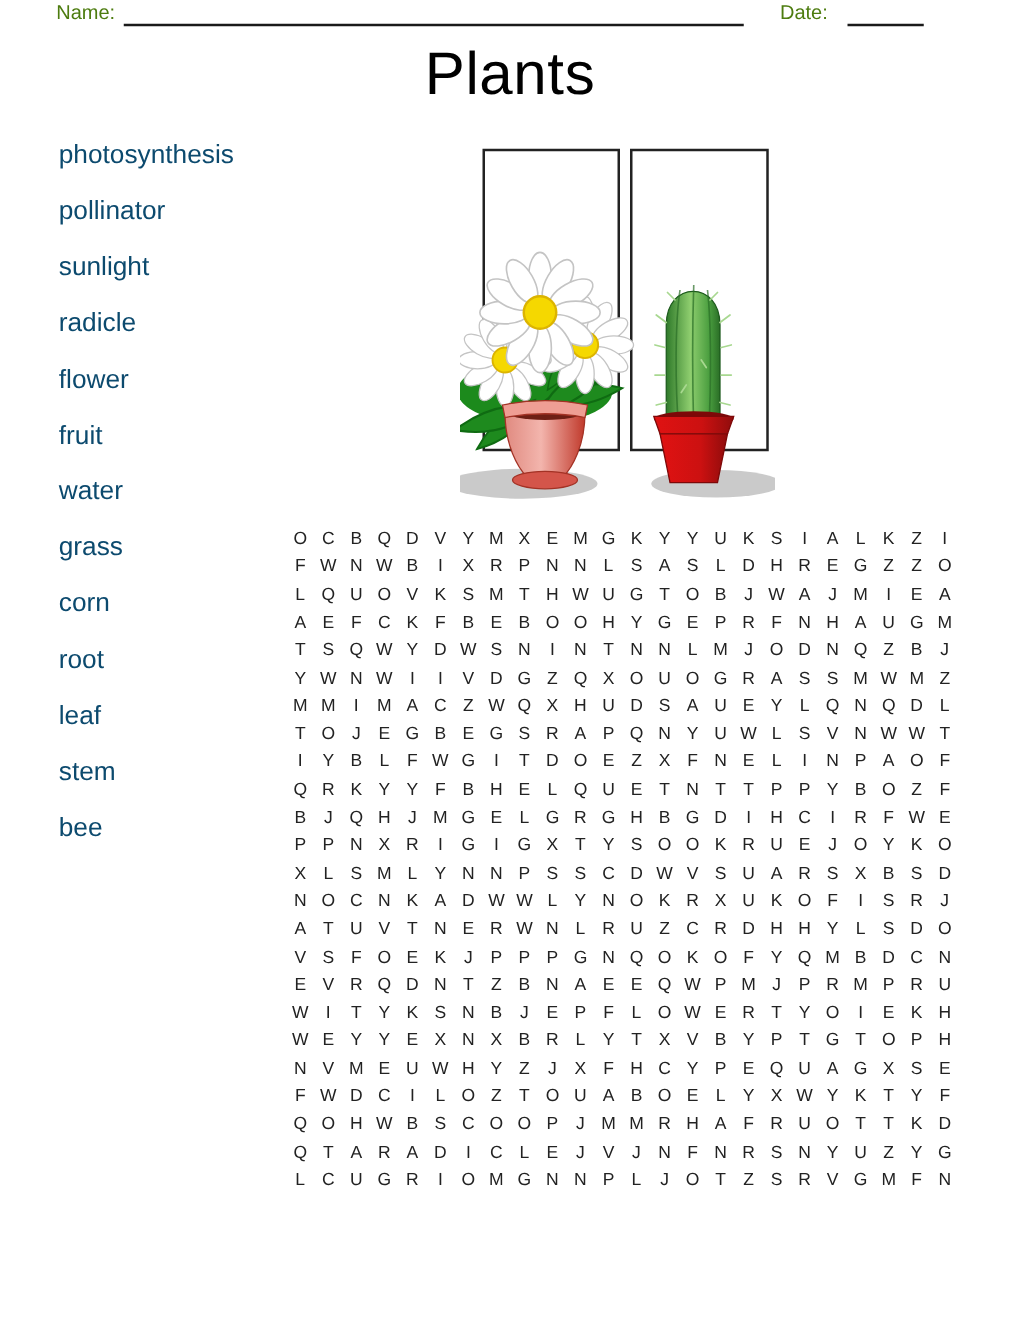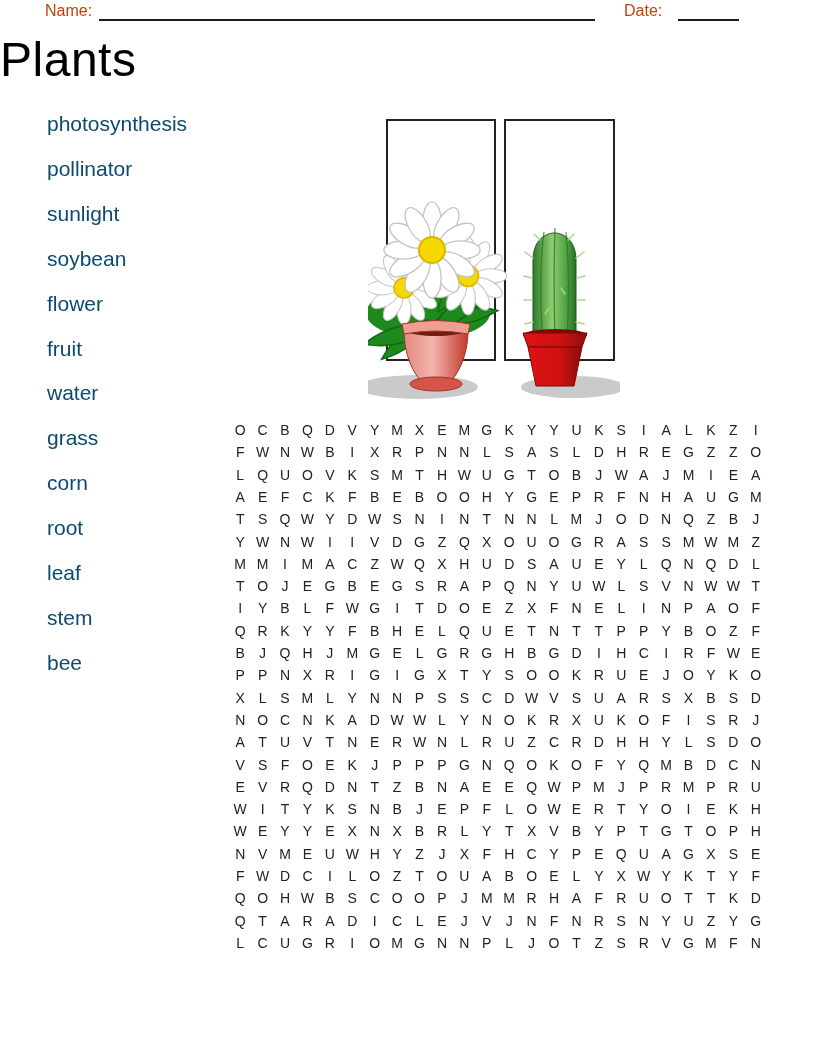--- a/index.html
+++ b/index.html
@@ -6,32 +6,33 @@
   .page {
     position: relative;
     width: 816px;
     height: 1056px;
     background: #ffffff;
     font-family: "Liberation Sans", sans-serif;
     color: #1a1a1a;
     overflow: hidden;
   }
   
-  .hdr-label { position: absolute; top: 2px; font-size: 16px; color: #c2410c; text-align: right; }
+  .hdr-label { position: absolute; top: 2px; font-size: 16px; color: #4d7c0f; text-align: right; }
   .name-label { left: 45px; }
   .date-label { left: 624px; }
   .blank-line { position: absolute; top: 0; height: 19px; border-bottom: 2px solid #1a1a1a; }
   .name-line { left: 99px; width: 496px; }
   .date-line { left: 678px; width: 61px; }
   
   .title {
     position: absolute;
     left: 0; right: 0;
     top: 32px;
     margin: 0;
+    text-align: center;
     font-size: 48px;
     font-weight: 500;
     color: #000;
     letter-spacing: 0.5px;
   }
   
   .word-list {
     position: absolute;
     left: 47px;
     top: 102px;
@@ -72,21 +73,21 @@
   <div class="blank-line name-line"></div>
   <span class="hdr-label date-label">Date:</span>
   <div class="blank-line date-line"></div>
 
   <h1 class="title">Plants</h1>
 
   <ul class="word-list">
       <li>photosynthesis</li>
       <li>pollinator</li>
       <li>sunlight</li>
-      <li>soybean</li>
+      <li>radicle</li>
       <li>flower</li>
       <li>fruit</li>
       <li>water</li>
       <li>grass</li>
       <li>corn</li>
       <li>root</li>
       <li>leaf</li>
       <li>stem</li>
       <li>bee</li>
     </ul>

